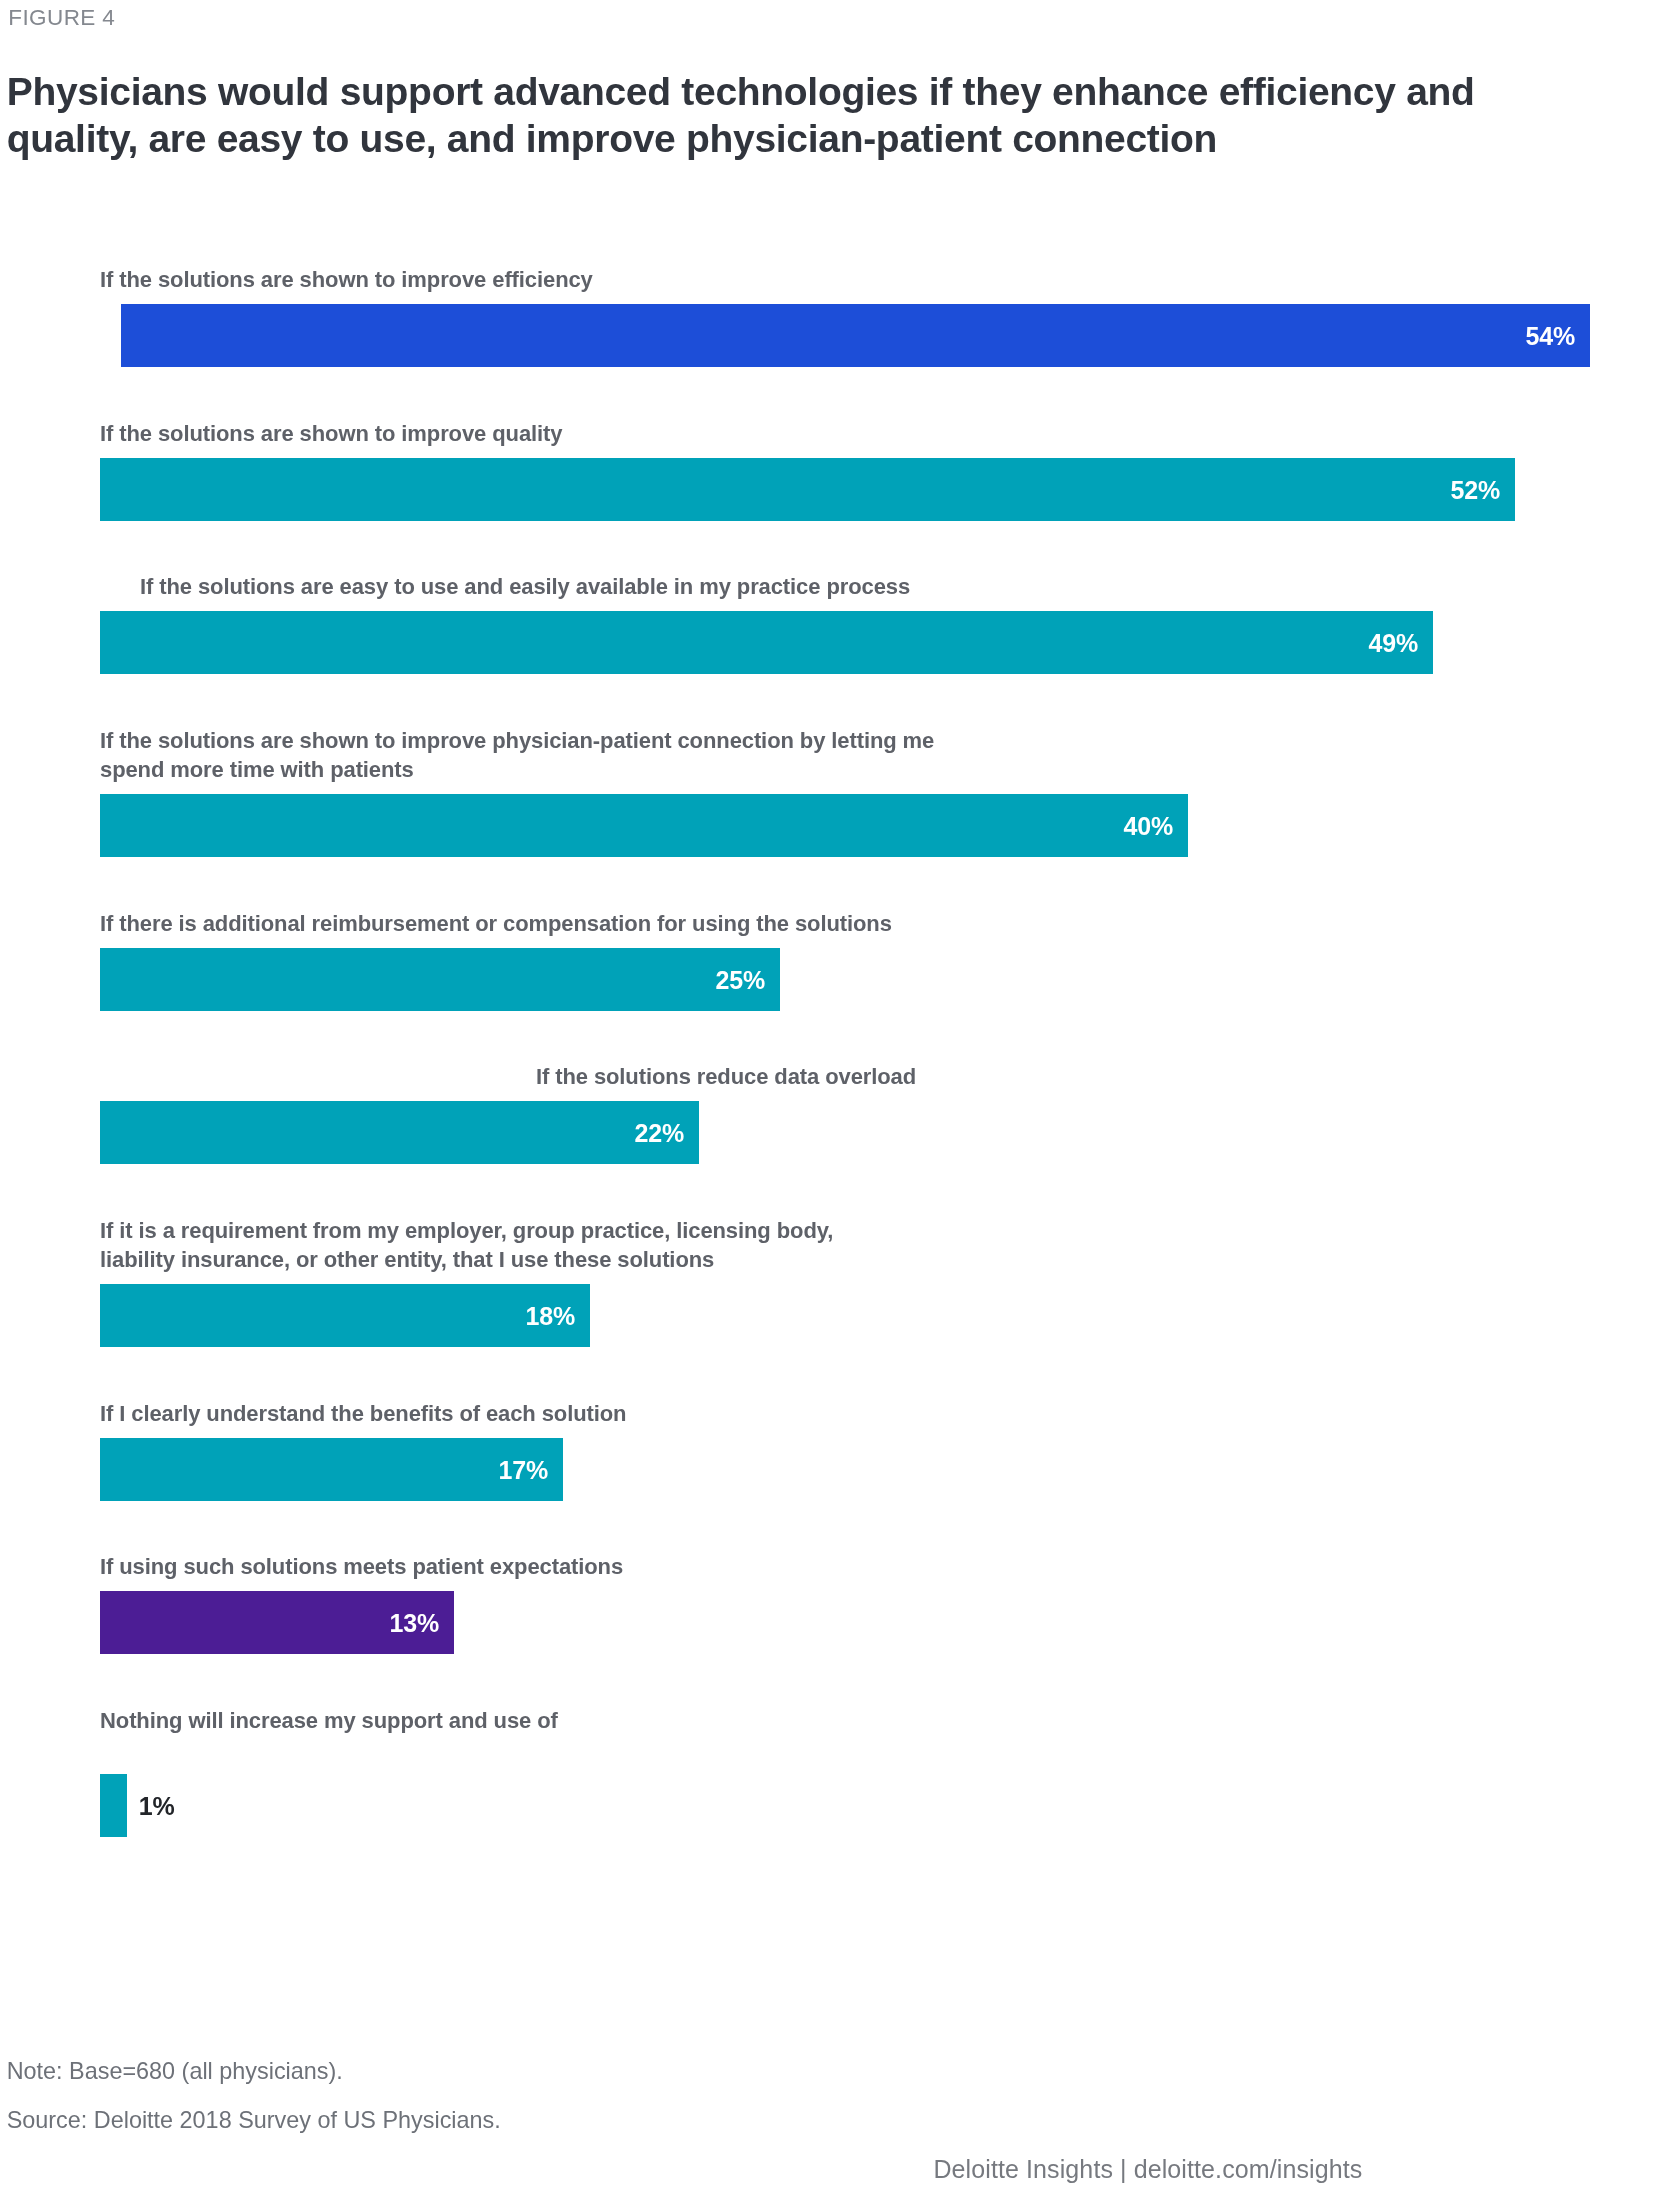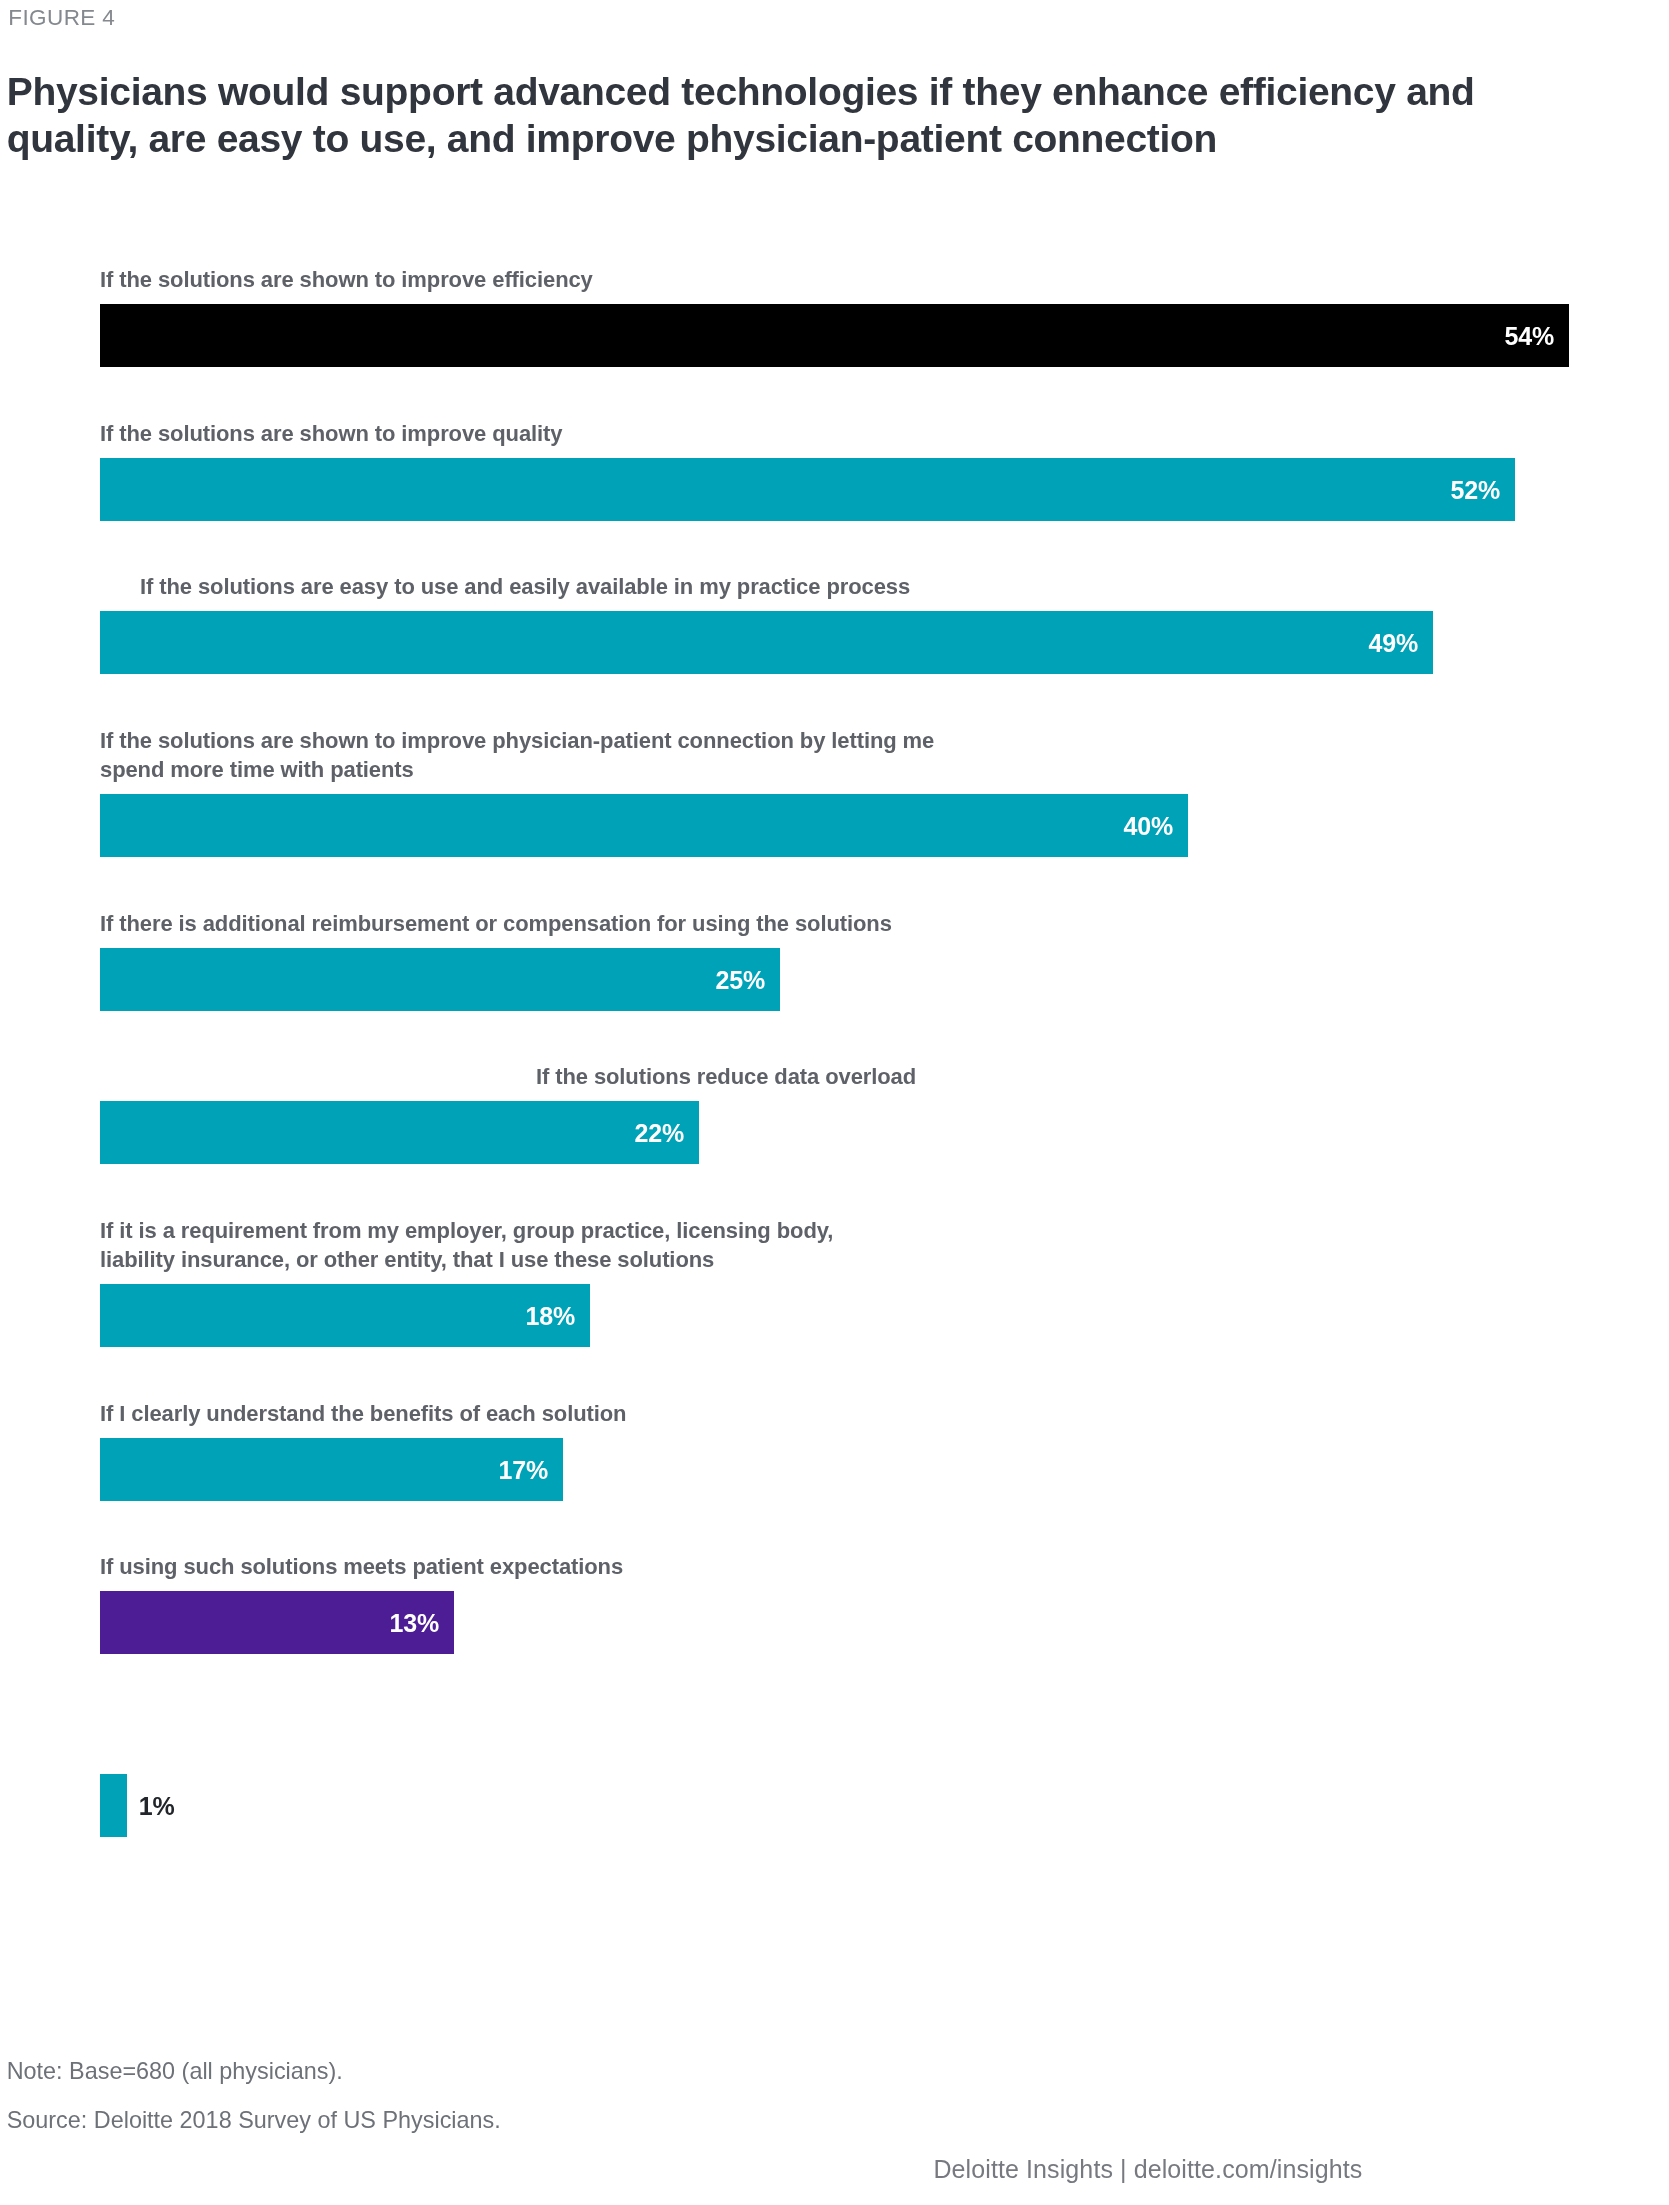--- a/index.html
+++ b/index.html
@@ -146,21 +146,21 @@
   <div class="fig-label">FIGURE 4</div>
 
   <h1 class="fig-title">Physicians would support advanced technologies if they enhance efficiency and quality, are easy to use, and improve physician-patient connection</h1>
 
 
   <div class="chart" id="chart">
       <div class="bar-label" style="top: 0px;">
         <div>If the solutions are shown to improve efficiency</div>
       </div>
       <div class="bar-track" style="top: 39px; width: 1469px;">
-        <div class="bar-fill" style="width: 100%; background: #000000;">
+        <div class="bar-fill" style="width: 100%; background: #1d4ed8; margin-left: 21px;">
           <span class="bar-value">54%</span>
         </div>
       </div>
       <div class="bar-label" style="top: 154px;">
         <div>If the solutions are shown to improve quality</div>
       </div>
       <div class="bar-track" style="top: 193px; width: 1415px;">
         <div class="bar-fill" style="width: 100%; background: rgb(0, 162, 184);">
           <span class="bar-value">52%</span>
         </div>
@@ -217,20 +217,21 @@
       </div>
       <div class="bar-label" style="top: 1287px;">
         <div>If using such solutions meets patient expectations</div>
       </div>
       <div class="bar-track" style="top: 1326px; width: 354px;">
         <div class="bar-fill" style="width: 100%; background: #4c1d95;">
           <span class="bar-value">13%</span>
         </div>
       </div>
       <div class="bar-label" style="top: 1441px;">
+        <div>Nothing will increase my support and use of</div>
       </div>
       <div class="bar-track" style="top: 1509px; width: 27px;">
         <div class="bar-fill" style="width: 100%; background: rgb(0, 162, 184);">
           <span class="bar-value outside">1%</span>
         </div>
       </div>
     </div>
 
   <div class="note">Note: Base=680 (all physicians).</div>
   <div class="source">Source: Deloitte 2018 Survey of US Physicians.</div>

